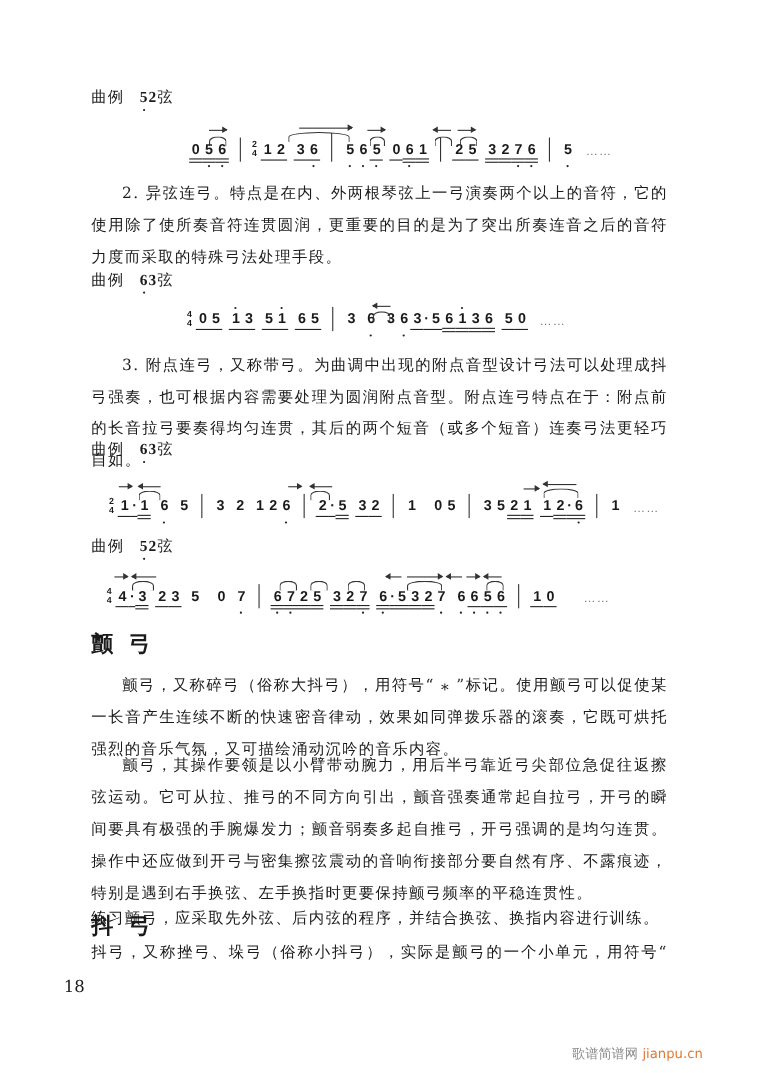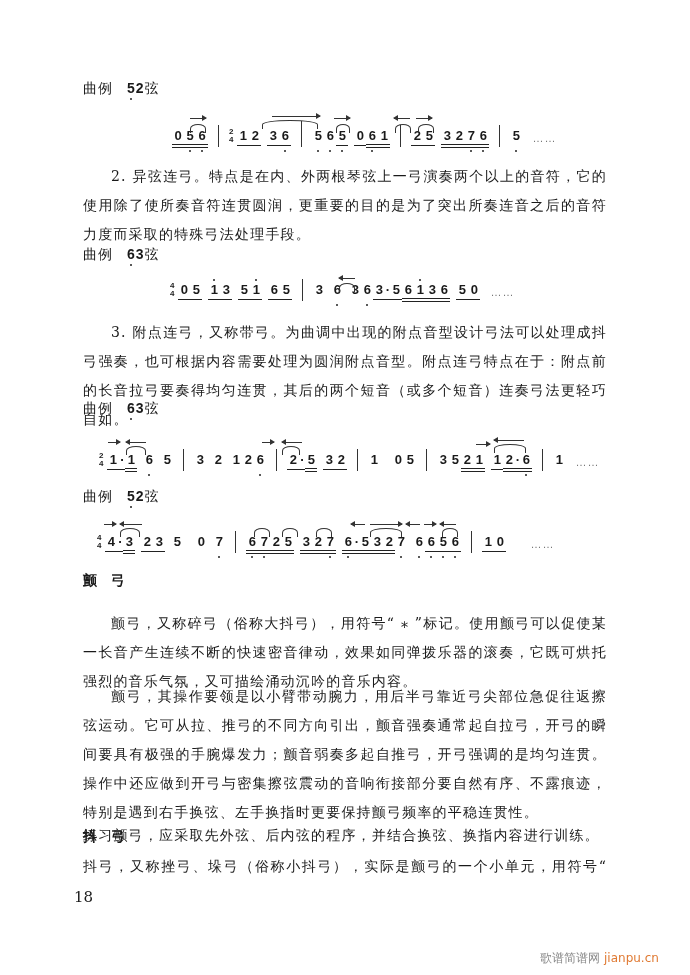--- a/index.html
+++ b/index.html
@@ -1,44 +1,44 @@
 <!DOCTYPE html>
 <html><head>
 <meta charset="utf-8">
 <style>
   html, body { margin: 0; padding: 0; background: #ffffff; }
   body { width: 690px; height: 975px; position: relative; overflow: hidden;
          font-family: "DejaVu Serif", "Liberation Serif", serif; color: #1a1a1a; }
   .abs { position: absolute; }
   .label { font-size: 14px; letter-spacing: 1px; }
-  .label .key { font-family: Liberation Sans, sans-serif; font-weight: bold; margin-left: 14px; }
+  .label .key { font-family: Liberation Serif, serif; font-weight: bold; margin-left: 14px; }
   .label .key .low { position: relative; }
   .label .key .low::after { content: ""; position: absolute; left: 50%; bottom: -4px; width: 2px; height: 2px; margin-left: -1px; background: #222; border-radius: 50%; }
   .para { font-size: 14px; line-height: 29px; letter-spacing: 1.2px; text-align: justify; }
   .para .indent { display: inline-block; width: 28px; }
-  .heading { font-family: Liberation Serif, serif; font-weight: bold; font-size: 14px; letter-spacing: 14px; }
+  .heading { font-family: Liberation Serif, serif; font-weight: bold; font-size: 20px; letter-spacing: 14px; }
 
   
   .score { height: 40px; display: flex; align-items: flex-end; font-family: "Liberation Sans", "DejaVu Sans", sans-serif;
            font-weight: bold; font-size: 13px; white-space: nowrap; }
   .n { display: inline-block; position: relative; width: 12px; text-align: center; line-height: 16px; }
   .n.gap { width: 6px; }
   .n.u1::after { content: ""; position: absolute; left: 0; right: 0; bottom: -2px; border-bottom: 1px solid #222; }
   .n.u2::after { content: ""; position: absolute; left: 0; right: 0; bottom: -4px; height: 2px; border-top: 1px solid #222; border-bottom: 1px solid #222; }
   .n.dl::before { content: ""; position: absolute; left: 50%; bottom: -8px; width: 2px; height: 2px; margin-left: -1px; background: #222; border-radius: 50%; }
   .n.dh::before { content: ""; position: absolute; left: 50%; top: -3px; width: 2px; height: 2px; margin-left: -1px; background: #222; border-radius: 50%; }
   .bar { display: inline-block; width: 1px; height: 22px; background: #333; margin: 0 10px; align-self: flex-end; margin-bottom: -3px; }
   .ts { display: inline-flex; flex-direction: column; font-size: 8px; line-height: 8px; margin-right: 4px; text-align: center; }
   .ell { font-weight: normal; color: #777; letter-spacing: 1px; margin-left: 10px; font-size: 11px; }
   .bow { position: absolute; height: 1px; background: #333; }
   .bow.r::after { content: ""; position: absolute; right: -1px; top: -3px; border-left: 5px solid #333; border-top: 3px solid transparent; border-bottom: 3px solid transparent; }
   .bow.l::after { content: ""; position: absolute; left: -1px; top: -3px; border-right: 5px solid #333; border-top: 3px solid transparent; border-bottom: 3px solid transparent; }
   .slur { position: absolute; height: 8px; border: 1px solid #333; border-bottom: none; border-radius: 50% 50% 0 0; }
 
-  .pagenum { font-size: 15px; margin-left: 16px; }
+  .pagenum { font-size: 15px; }
   .wm { font-family: "DejaVu Sans", sans-serif; font-size: 12px; }
   .wm .cn { color: #8a8a8a; }
   .wm .url { color: #e07a33; margin-left: 4px; }
 </style>
 </head>
 <body>
 
 <div class="abs label" style="left:83px; top:80px;">
   <span>曲例</span><span class="key"><span class="low">5</span><span>2</span></span><span style="font-weight:normal;">弦</span>
 </div>
@@ -274,15 +274,15 @@
 </div>
 
 <div class="abs heading" style="left:83px; top:828px;">抖弓</div>
 
 <div class="abs para" style="left:83px; top:852px; width:524px; height:29px; overflow:hidden;">
   <span>抖弓，又称挫弓、垛弓（俗称小抖弓），实际是颤弓的一个小单元，用符号“ ⊐ ”标记。抖弓</span>
 </div>
 
 <div class="abs pagenum" style="left:58px; top:888px;">18</div>
 
-<div class="abs wm" style="left:540px; top:950px;text-align:center;">
+<div class="abs wm" style="left:520px; top:950px;text-align:center;">
   <span class="cn">歌谱简谱网</span><span class="url">jianpu.cn</span>
 </div>
 
 </body></html>

